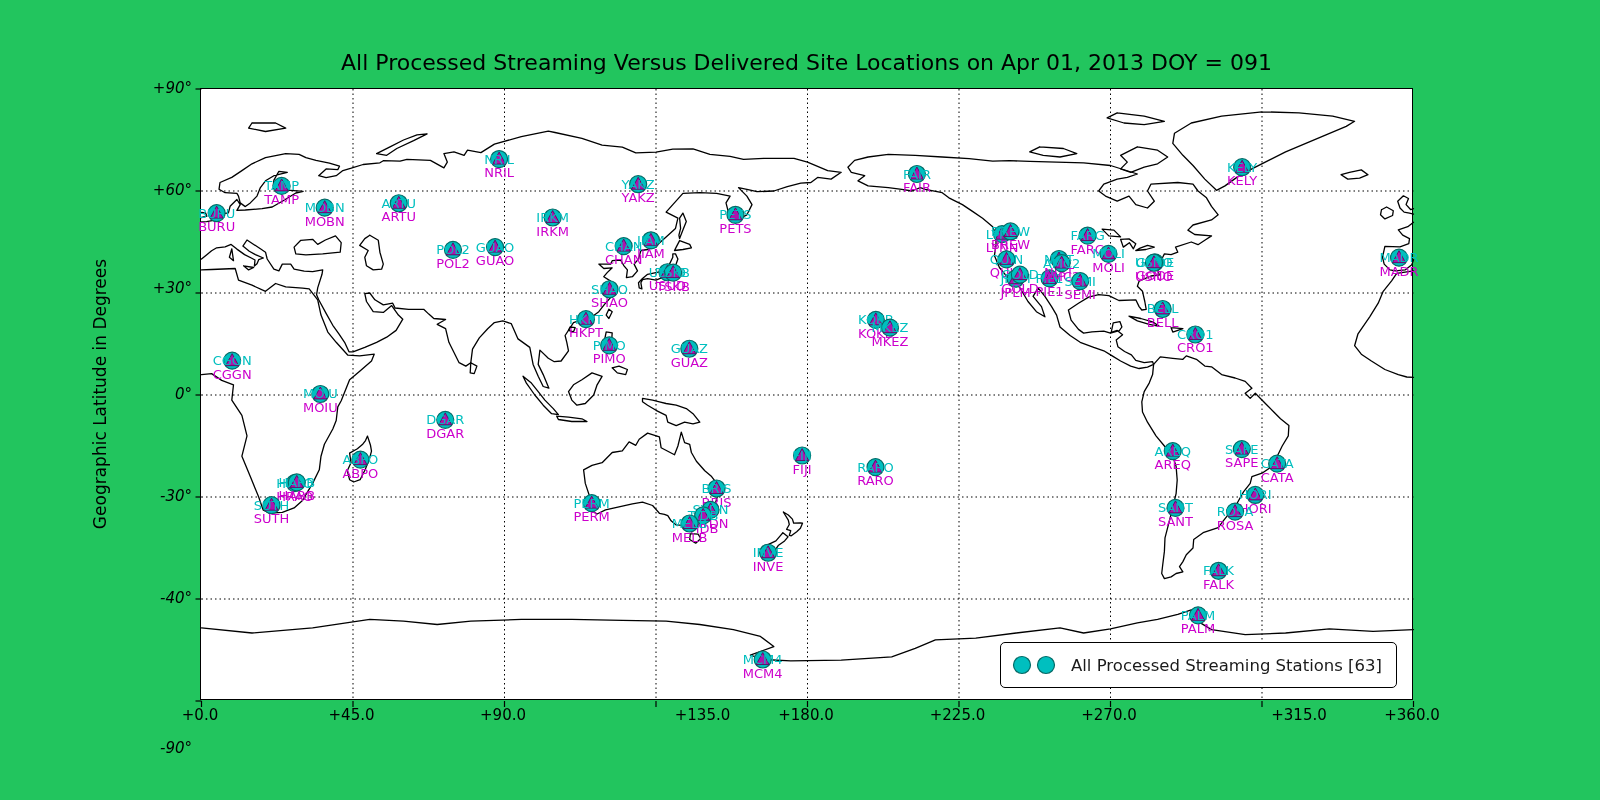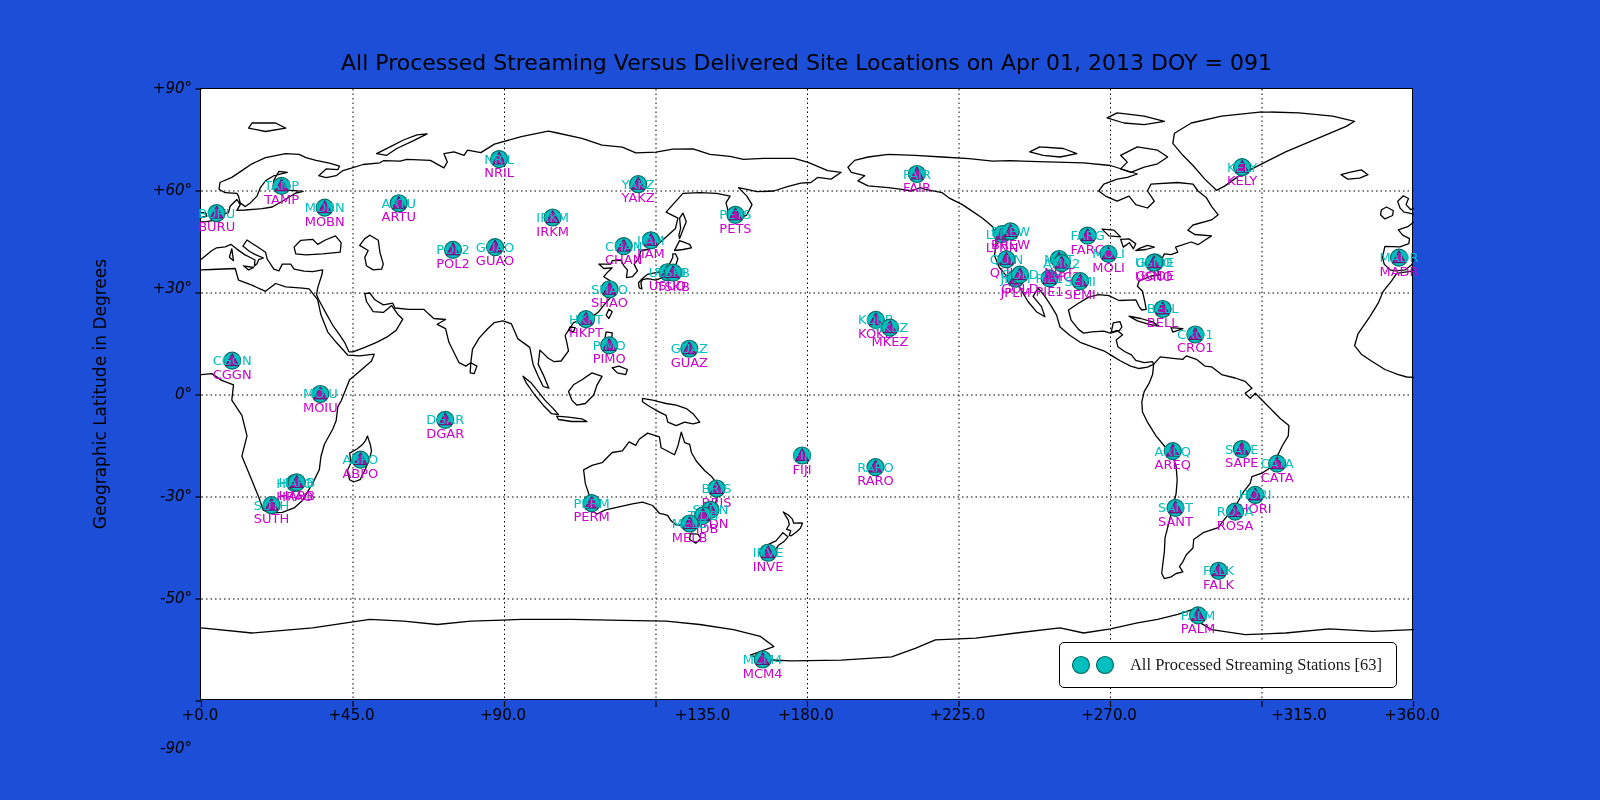--- a/index.html
+++ b/index.html
@@ -1,33 +1,33 @@
 <!DOCTYPE html>
 <html><head>
 <meta charset="utf-8">
 <style>
   html,body{margin:0;padding:0;width:1600px;height:800px;background:#ffffff;
     font-family:"DejaVu Sans","Liberation Sans",sans-serif;overflow:hidden;}
-  #figure{position:relative;width:1600px;height:800px;background:#1d4ed8;}
+  #figure{position:relative;width:1600px;height:800px;background:#22c55e;}
   #title{position:absolute;left:200px;top:50px;width:1213px;text-align:center;
     font-size:22px;color:#000;white-space:nowrap;}
   #plot{position:absolute;left:200px;top:88px;width:1213px;height:612px;
     border:1.6px solid #000;box-sizing:border-box;background:#fff;}
   #map-svg{position:absolute;left:0;top:0;overflow:visible;}
   #xlabel{position:absolute;left:200px;top:731px;width:1213px;text-align:center;
     font-size:17px;color:#000;}
   #ylabel{position:absolute;left:100px;top:394px;font-size:17px;color:#000;
     transform:translate(-50%,-50%) rotate(-90deg);white-space:nowrap;}
   .xtick{position:absolute;top:706px;font-size:15px;color:#000;
     transform:translateX(-50%);white-space:nowrap;}
   .ytick{position:absolute;left:132px;width:60px;text-align:right;font-size:15px;
     color:#000;transform:translateY(-50%);white-space:nowrap;font-style:italic;}
   #legend{position:absolute;right:15px;bottom:11px;background:#fff;
     border:1.4px solid #000;border-radius:5px;padding:7px 14px 7px 10px;z-index:5;}
-  .legend-row{display:flex;align-items:center;height:30px;white-space:nowrap;font-family:Liberation Serif, serif;}
+  .legend-row{display:flex;align-items:center;height:30px;white-space:nowrap;}
   .legend-markers{width:48px;height:22px;margin-right:12px;flex:0 0 auto;}
   .legend-label{font-size:16.5px;color:#1a1a1a;}
   text.st-cyan{fill:#00BFBF;font-size:13px;font-family:"DejaVu Sans","Liberation Sans",sans-serif;}
   text.st-mag{fill:#CC00CC;font-size:13px;font-family:"DejaVu Sans","Liberation Sans",sans-serif;}
 </style>
 </head>
 <body>
 
 <div id="figure">
   <div id="title">All Processed Streaming Versus Delivered Site Locations on Apr 01, 2013 DOY = 091</div>
@@ -502,16 +502,16 @@
       <div class="xtick" style="left: 1109px;">+270.0</div>
       <div class="xtick" style="left: 1281px; margin-left: 18px;">+315.0</div>
       <div class="xtick" style="left: 1412px;">+360.0</div>
     </div>
   <div id="yticks">
       <div class="ytick" style="top: 88px;">+90°</div>
       <div class="ytick" style="top: 190px;">+60°</div>
       <div class="ytick" style="top: 288px;">+30°</div>
       <div class="ytick" style="top: 394px;">0°</div>
       <div class="ytick" style="top: 496px;">-30°</div>
-      <div class="ytick" style="top: 598px;">-50°</div>
+      <div class="ytick" style="top: 598px;">-40°</div>
       <div class="ytick" style="top: 700px; margin-top: 48px;">-90°</div>
     </div>
 </div>
 
 </body></html>

